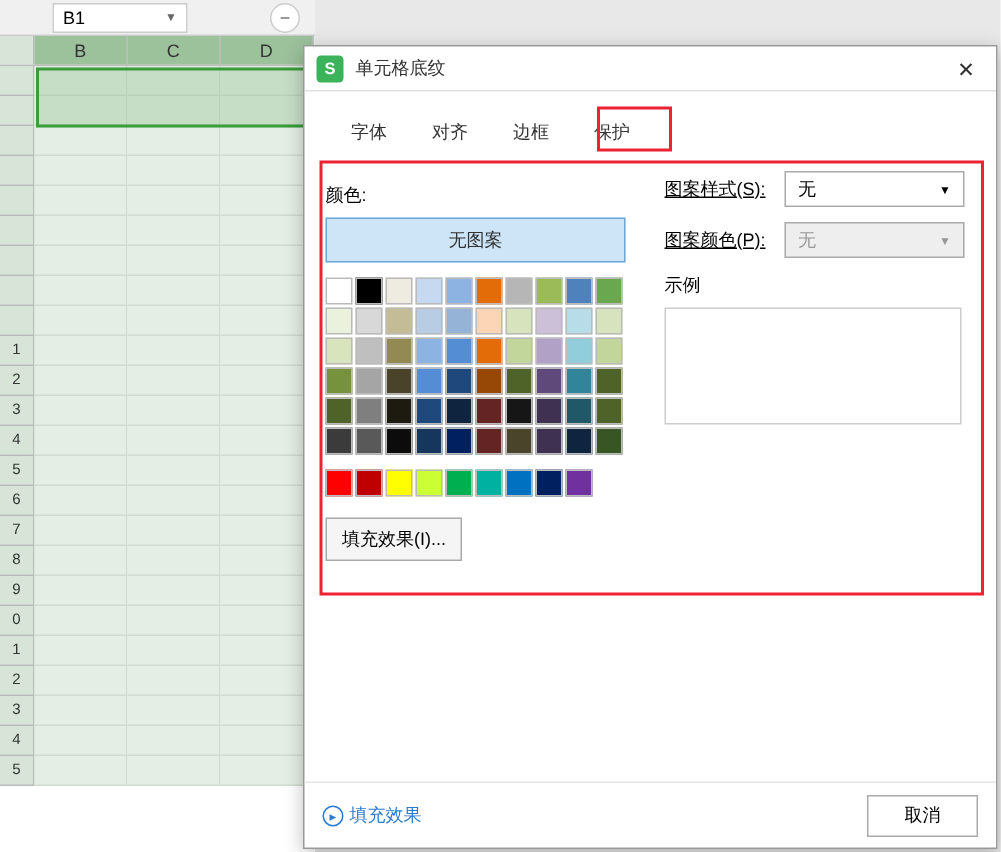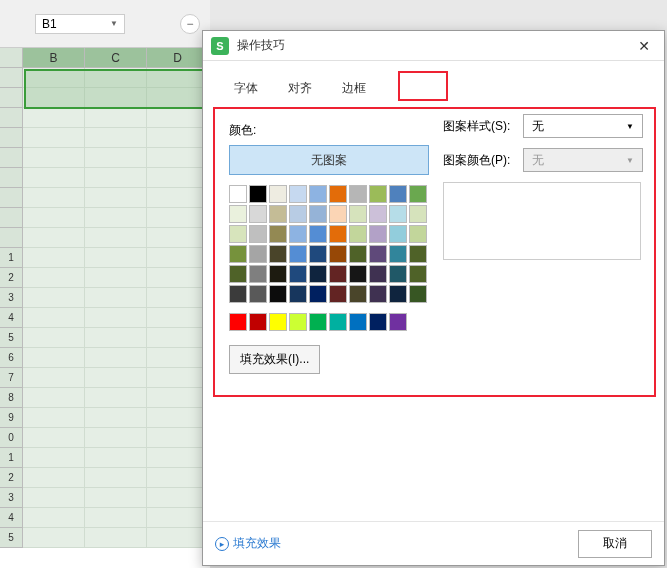--- a/index.html
+++ b/index.html
@@ -1,19 +1,19 @@
 <!DOCTYPE html>
 <html><head>
 <meta charset="utf-8">
 <style>
 * { box-sizing: border-box; margin: 0; padding: 0; font-family: "Microsoft YaHei", Arial, sans-serif; font-size: 12px; }
 body { background: #e8e8e8; width: 667px; height: 568px; position: relative; overflow: hidden; }
 
 .sheet-area { position: absolute; left: 0; top: 0; width: 210px; height: 568px; background: #fff; }
-.namebox-row { height: 48px; background: #f0f0f0; border-bottom: 1px solid #ccc; display: flex; align-items: center; }
+.namebox-row { height: 24px; background: #f0f0f0; border-bottom: 1px solid #ccc; display: flex; align-items: center; }
 .namebox { margin-left: 35px; width: 90px; height: 20px; background: #fff; border: 1px solid #ccc; display: flex; align-items: center; padding: 0 6px; justify-content: space-between; }
 .namebox .dd { color: #666; font-size: 8px; }
 .zoom-btn { margin-left: 55px; width: 20px; height: 20px; border: 1px solid #ccc; background:#fff; border-radius: 50%; display:flex; align-items:center; justify-content:center; color:#666; }
 
 .grid { position: relative; }
 .col-headers { display: flex; height: 20px; background: #e8efe8; border-bottom: 1px solid #bbb; }
 .corner { width: 23px; border-right: 1px solid #bbb; background: #d8e4d8; }
 .col-h { flex: 0 0 62px; border-right: 1px solid #bbb; text-align: center; line-height: 20px; color: #333; background: #d8e4d8; }
 .col-h.sel { background: #9cc29c; }
 .rows { }
@@ -29,35 +29,35 @@
 .titlebar .title { flex: 1; color: #333; }
 .closebtn { width: 24px; height: 24px; display:flex; align-items:center; justify-content:center; color:#333; font-size:14px; cursor:pointer; }
 
 .tabs { display: flex; padding: 12px 16px 0 16px; gap: 0; }
 .tab { padding: 6px 14px; color: #333; cursor: pointer; border: 1px solid transparent; }
 .tab.active { border: 2px solid #e23; padding: 5px 13px; color:#000; }
 .red-box { position: absolute; border: 2px solid #e23; pointer-events: none; }
 
 .section-label { margin: 8px 16px 0 16px; color: #333; }
 
-.content { position: relative; padding: 10px 22px; }
+.content { position: relative; padding: 10px 10px; }
 .color-label { margin: 8px 0 6px 4px; }
 .no-pattern { width: 200px; height: 30px; background: #cde5f7; border: 1px solid #6fa8d8; display:flex; align-items:center; justify-content:center; color:#333; margin-left: 4px; cursor:pointer; }
 
 .palette { margin: 10px 0 0 4px; display: grid; grid-template-columns: repeat(10, 18px); grid-auto-rows: 18px; gap: 2px; width: 200px; }
 .sw { width: 18px; height: 18px; border: 1px solid #bbb; cursor:pointer; }
 
 .extra-row { margin: 10px 0 0 4px; display: grid; grid-template-columns: repeat(10, 18px); gap: 2px; }
 
 .btn-row { margin: 14px 0 0 4px; display: flex; gap: 22px; justify-content: space-between; }
 .smallbtn { padding: 5px 10px; border: 1px solid #aaa; background: #f5f5f5; cursor:pointer; }
 
 .right-col { position: absolute; left: 240px; top: 10px; width: 200px; }
 .field-row { display: flex; align-items: center; margin-bottom: 10px; }
-.field-row label { width: 80px; }
+.field-row label { width: 80px; text-decoration: underline; }
 .combo { flex:1; height: 24px; border: 1px solid #aaa; background:#fff; display:flex; align-items:center; justify-content:space-between; padding: 0 8px; cursor:pointer; }
 .combo.disabled { background:#eee; color:#999; }
 .combo .dd { font-size: 8px; }
 .sample-label { margin-top: 6px; }
 .sample-box { margin-top: 6px; width: 198px; height: 78px; border: 1px solid #ccc; background:#fff; }
 
 .footer { position: absolute; bottom: 0; left: 0; right: 0; height: 44px; border-top: 1px solid #e5e5e5; display:flex; align-items:center; padding: 0 12px; }
 .tips { color: #2a7ad1; display:flex; align-items:center; gap:4px; cursor:pointer; }
 .tips .ic { width:14px; height:14px; border:1.5px solid #2a7ad1; border-radius:50%; display:flex; align-items:center; justify-content:center; font-size:9px; color:#2a7ad1;}
 .footer .sp { flex:1; }
@@ -228,28 +228,29 @@
           <div class="cell"></div>
         </div>
       </div>
     <div class="sel-range"></div>
   </div>
 </div>
 
 <div class="dialog">
   <div class="titlebar">
     <div class="app-icon">S</div>
-    <div class="title">操作技巧</div>
+    <div class="title">单元格底纹</div>
     <div class="closebtn">✕</div>
   </div>
 
   <div class="tabs" id="tabs">
       <div class="tab">字体</div>
       <div class="tab">对齐</div>
       <div class="tab">边框</div>
+      <div class="tab">保护</div>
     </div>
 
 
   <div class="content">
     <div class="color-label">颜色:</div>
     <div class="no-pattern">
       <span>无图案</span>
     </div>
     <div class="palette" id="palette">
         <div class="sw" style="background: rgb(255, 255, 255);"></div>
@@ -336,20 +337,21 @@
           <span class="dd">▼</span>
         </div>
       </div>
       <div class="field-row">
         <label>图案颜色(P):</label>
         <div class="combo disabled">
           <span>无</span>
           <span class="dd">▼</span>
         </div>
       </div>
+      <div class="sample-label">示例</div>
       <div class="sample-box"></div>
     </div>
   </div>
 
   <div class="footer">
     <div class="tips">
       <span class="ic">▸</span>
       <span>填充效果</span>
     </div>
     <div class="sp"></div>

